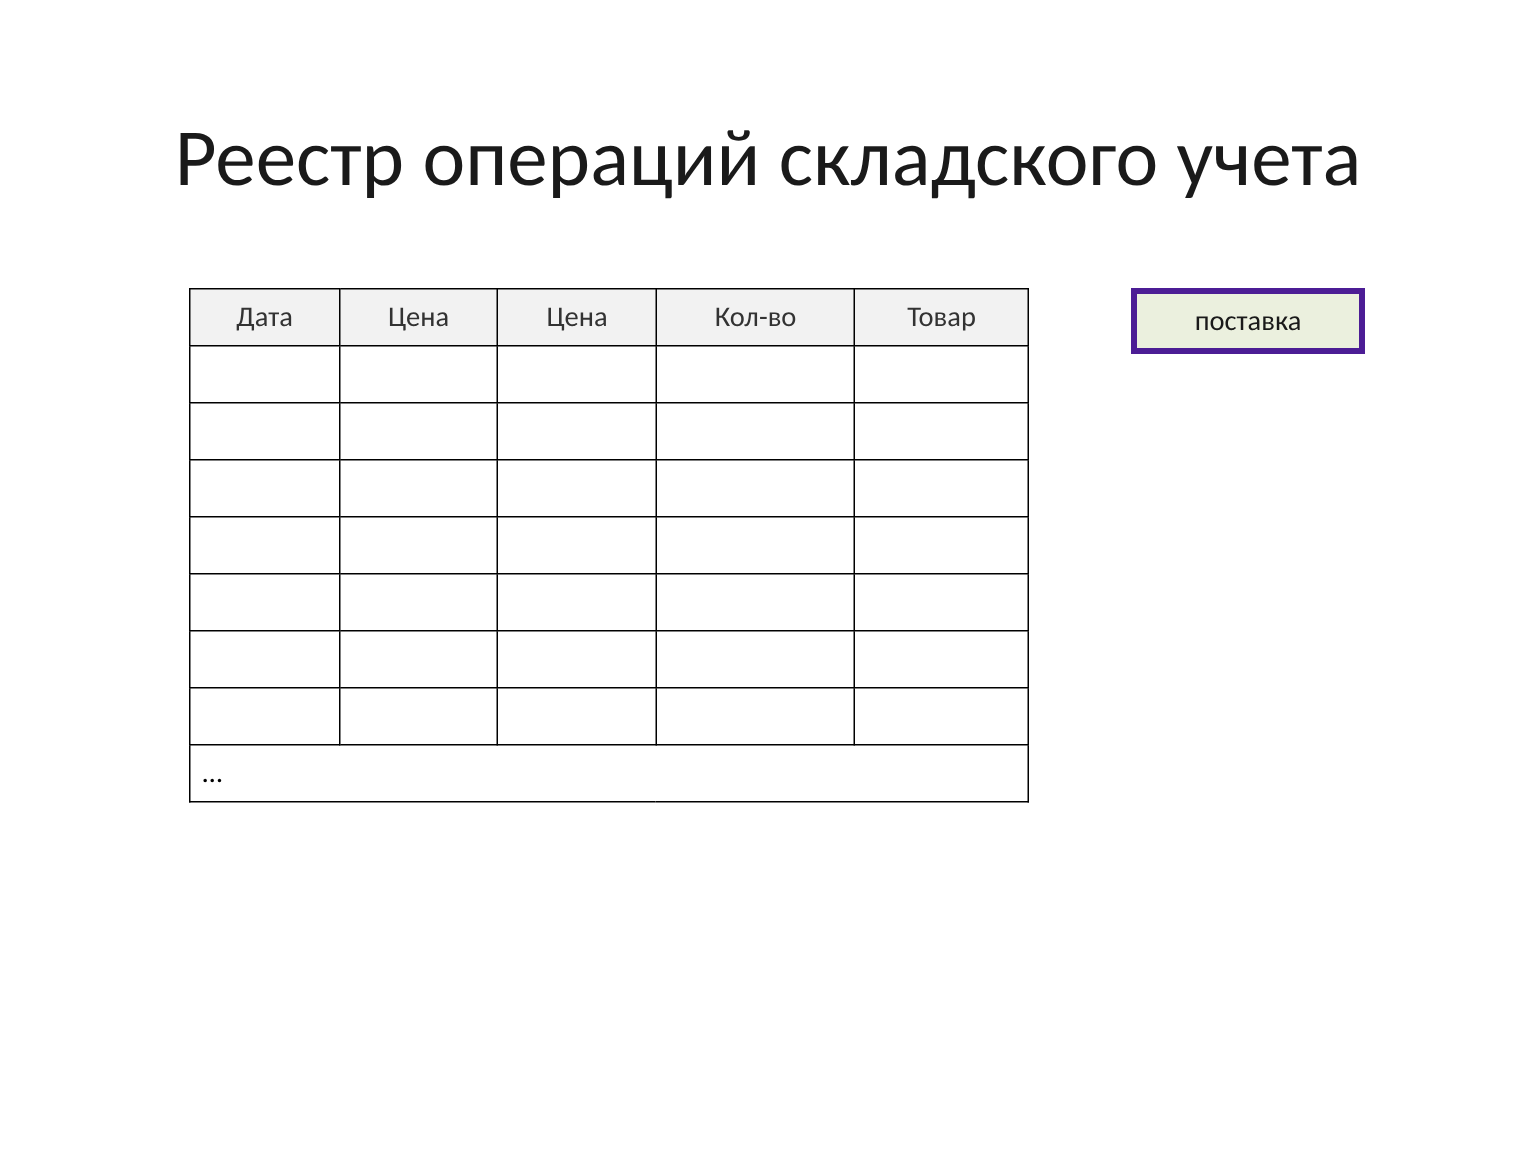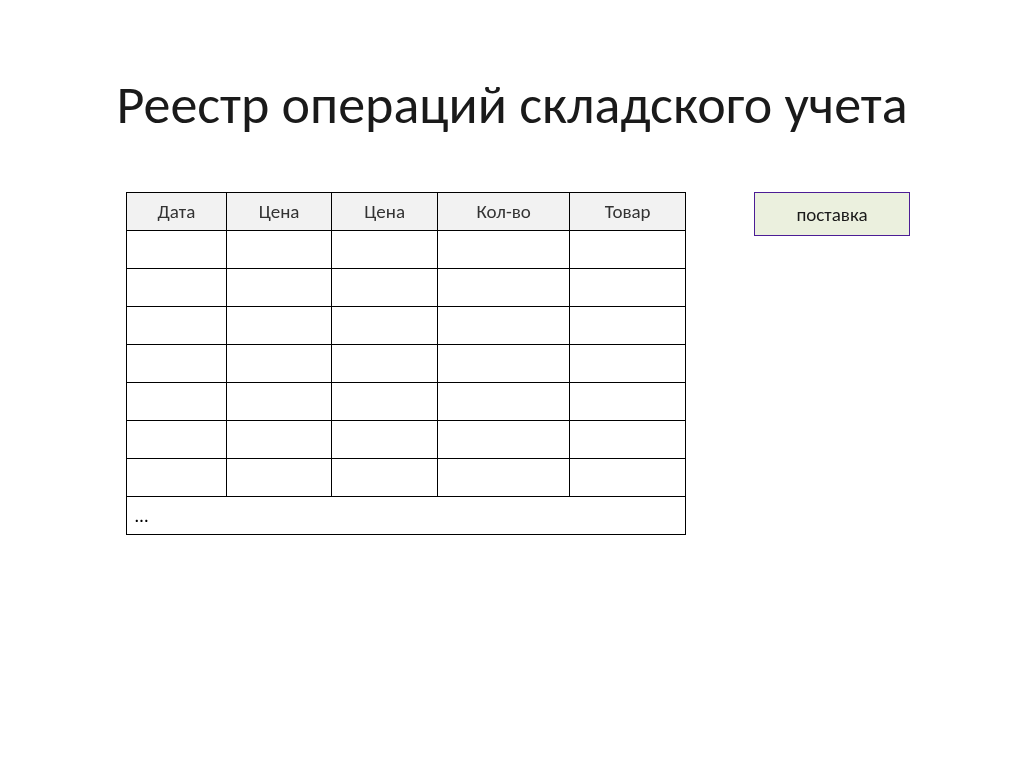--- a/index.html
+++ b/index.html
@@ -52,21 +52,21 @@
       text-align: left;
       padding-left: 8px;
     }
     .button-box {
       position: absolute;
       top: 192px;
       left: 754px;
       width: 156px;
       height: 44px;
       background: #ebf0de;
-      border: 1px solid #4c1d95;
+      border: 4px solid #4c1d95;
       display: flex;
       align-items: center;
       justify-content: center;
       font-size: 19px;
       color: #1a1a1a;
     }
   </style>
 </head>
 <body>
 

